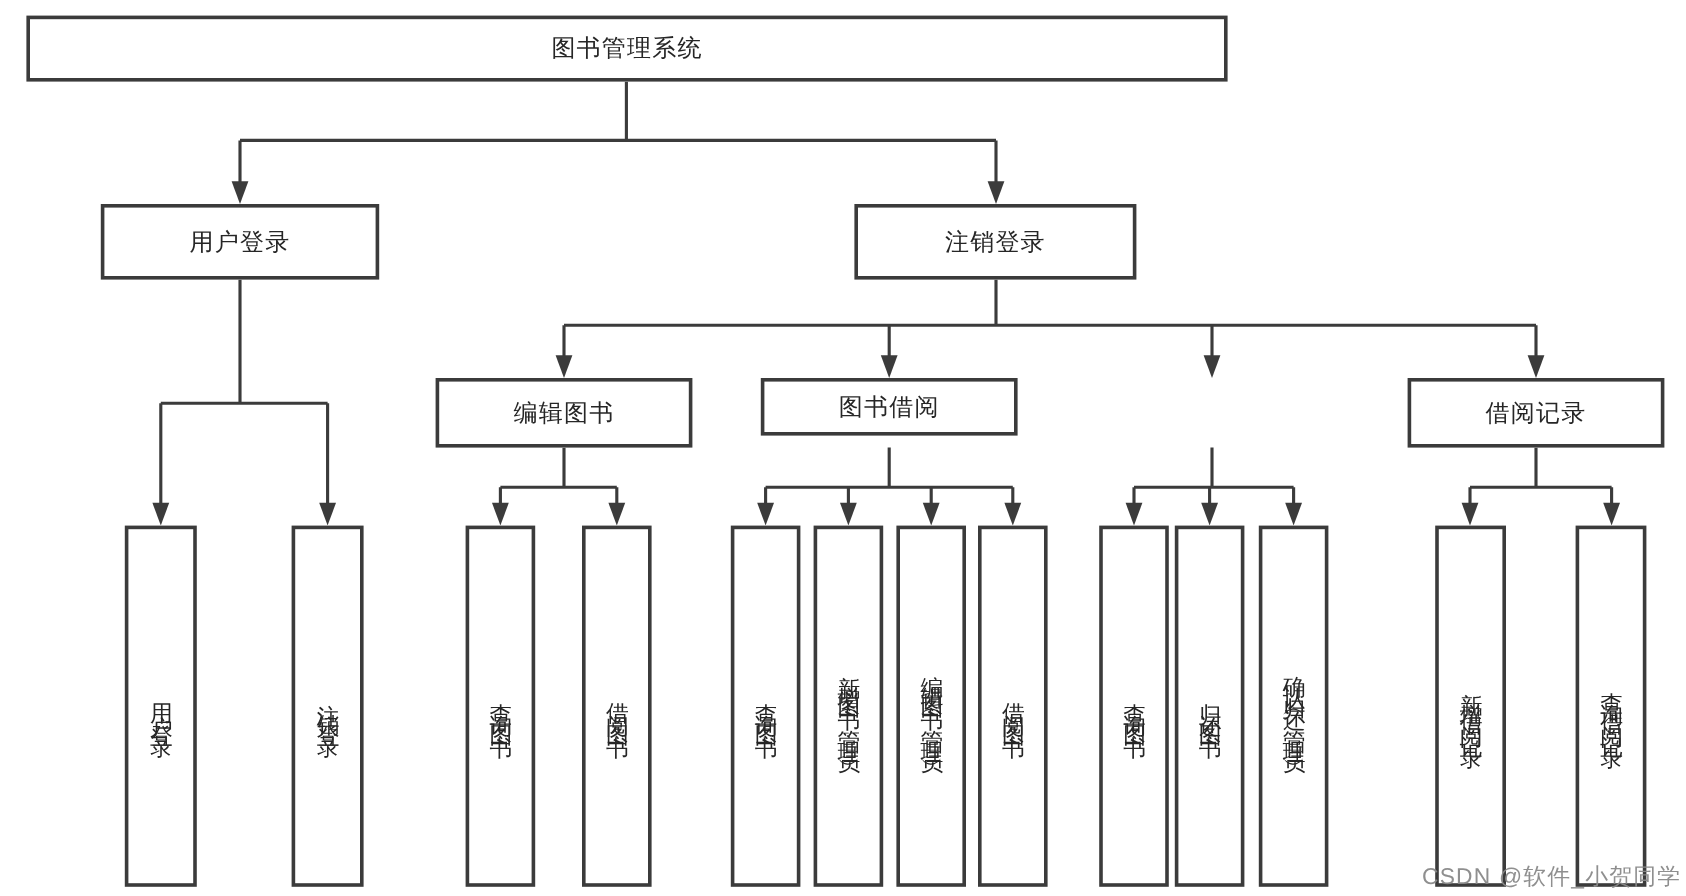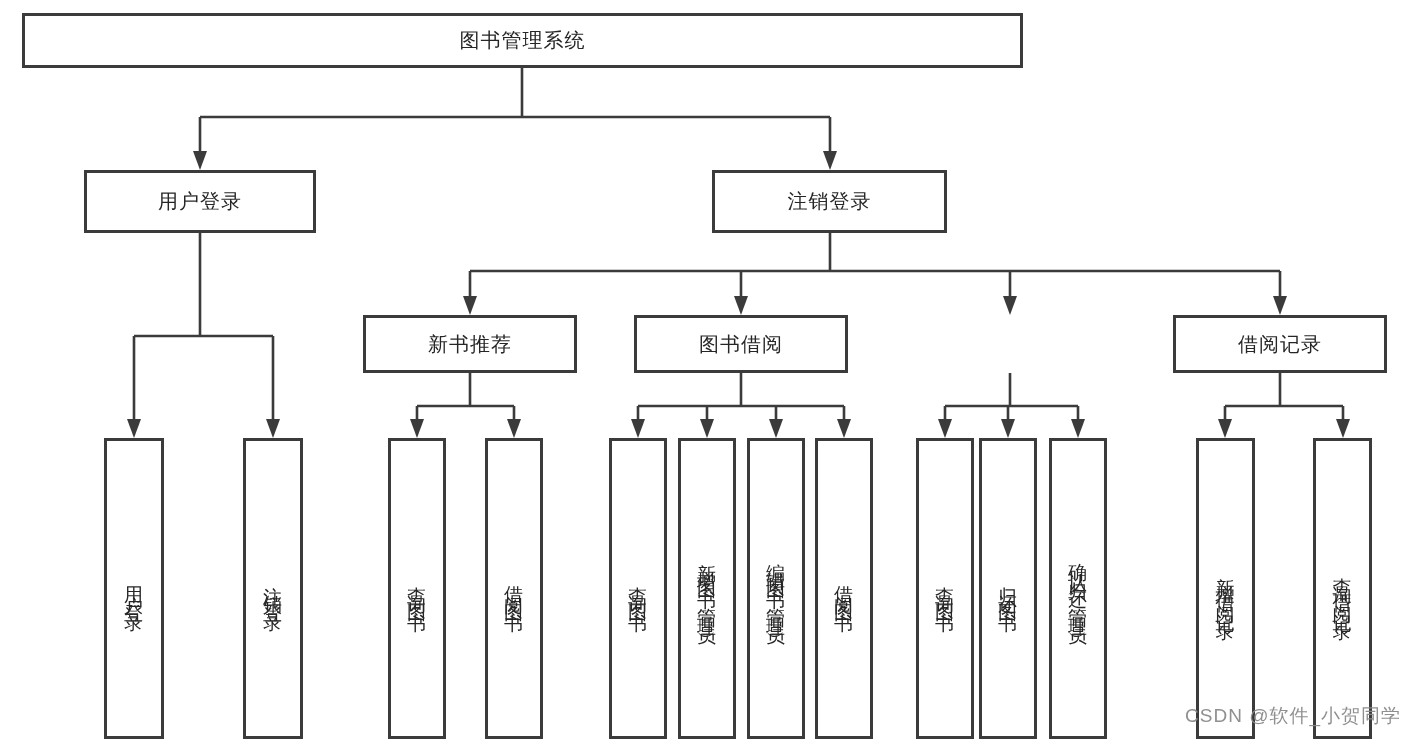--- a/index.html
+++ b/index.html
@@ -46,21 +46,21 @@
   .vnode .vtext {
     writing-mode: vertical-rl;
     text-orientation: mixed;
     letter-spacing: 9px;
     line-height: 1;
     max-height: 282px;
   }
   .watermark {
     position: absolute;
     right: 4px;
-    bottom: 18px;
+    bottom: 3px;
     font-size: 19px;
     color: #8a8a8a;
     opacity: 0.95;
     letter-spacing: 1px;
     z-index: 3;
     white-space: nowrap;
     margin-left: 34px;
   }
 </style>
 </head>
@@ -109,22 +109,22 @@
       <use href="#arrow" x="1225" y="438"></use>
       <use href="#arrow" x="1343" y="438"></use>
     </g>
   </svg>
 
   <div class="node" style="left:22px; top:13px; width:1001px; height:55px;">图书管理系统</div>
 
   <div class="node" style="left:84px; top:170px; width:232px; height:63px;">用户登录</div>
   <div class="node" style="left:712px; top:170px; width:235px; height:63px;">注销登录</div>
 
-  <div class="node" style="left:363px; top:315px; width:214px; height:58px;">新书推荐</div>
-  <div class="node" style="left:634px; top:315px; width:214px; height:58px;">图书借阅</div>
+  <div class="node" style="left:363px; top:315px; width:214px; height:58px;">编辑图书</div>
+  <div class="node" style="left:634px; top:315px; width:214px; height:48px;">图书借阅</div>
   <div class="node" style="left:1173px; top:315px; width:214px; height:58px;">借阅记录</div>
 
   <div class="vnode" style="left:104px; top:438px; width:60px; height:301px;">
     <span class="vtext">用户登录</span>
   </div>
   <div class="vnode" style="left:243px; top:438px; width:60px; height:301px;">
     <span class="vtext">注销登录</span>
   </div>
 
   <div class="vnode" style="left:388px; top:438px; width:58px; height:301px;">

